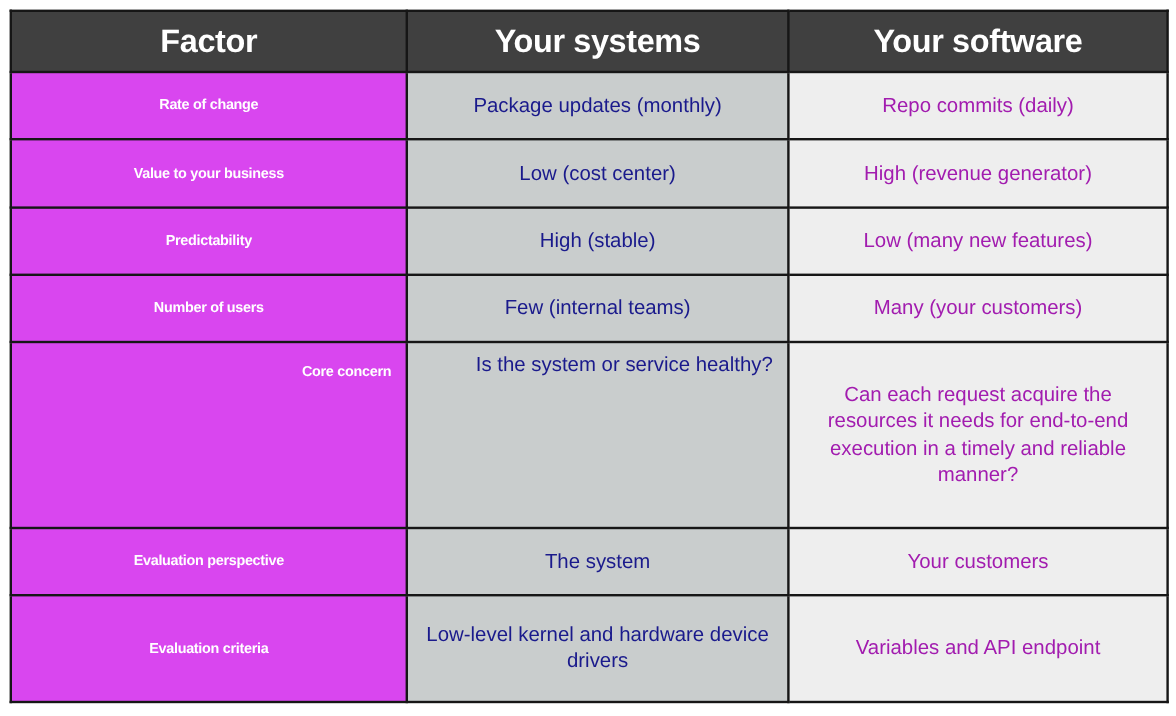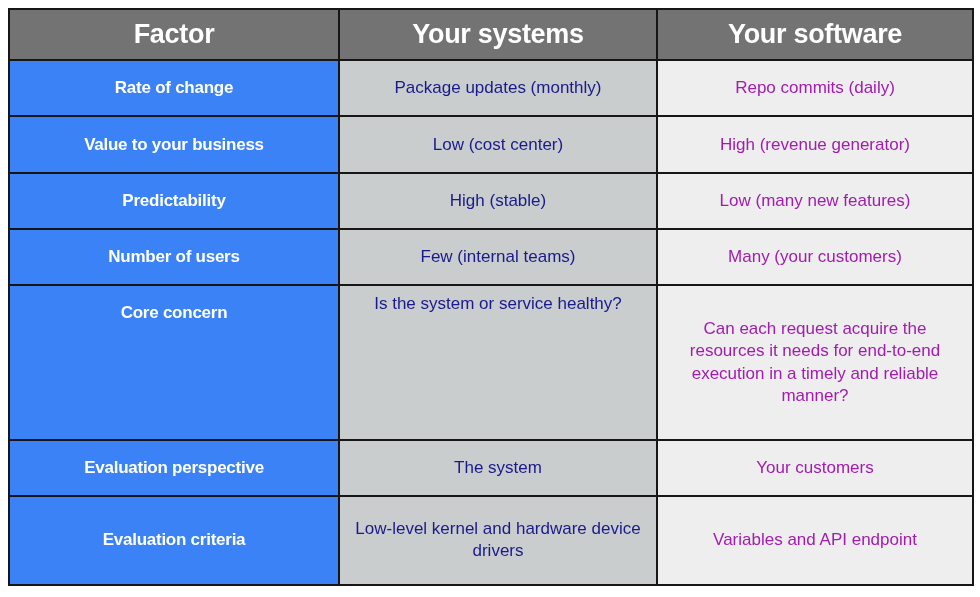--- a/index.html
+++ b/index.html
@@ -39,34 +39,34 @@
   table.comparison td {
     border: 2px solid #161616;
     padding: 7px 12px;
     text-align: center;
     vertical-align: middle;
     line-height: 1.30;
   }
 
   
   thead th {
-    background: #737373;
+    background: #404040;
     color: #ffffff;
     font-size: 27px;
     font-weight: bold;
     letter-spacing: -0.3px;
     padding-top: 10px;
     padding-bottom: 12px;
   }
 
   
   tbody th.factor-cell {
-    background: #3b82f6;
+    background: #d946ef;
     color: #ffffff;
-    font-size: 17px;
+    font-size: 12px;
     font-weight: bold;
     letter-spacing: -0.25px;
   }
 
   
   tbody td.systems-cell {
     background: #c9cdcd;
     color: #1a1a8c;
     font-size: 17px;
     font-weight: normal;
@@ -77,20 +77,21 @@
     background: #eeeeee;
     color: #a21caf;
     font-size: 17px;
     font-weight: normal;
   }
 
   
   tr.row-tall th.factor-cell,
   tr.row-tall td.systems-cell {
     vertical-align: top;
+    text-align: right;
   }
   tr.row-tall th.factor-cell { padding-top: 16px; }
   tr.row-tall td.systems-cell { }
 
   
   tr.row-emphasis td.systems-cell,
   tr.row-emphasis td.software-cell {
     font-size: 25px;
     font-weight: bold;
     letter-spacing: -0.3px;

